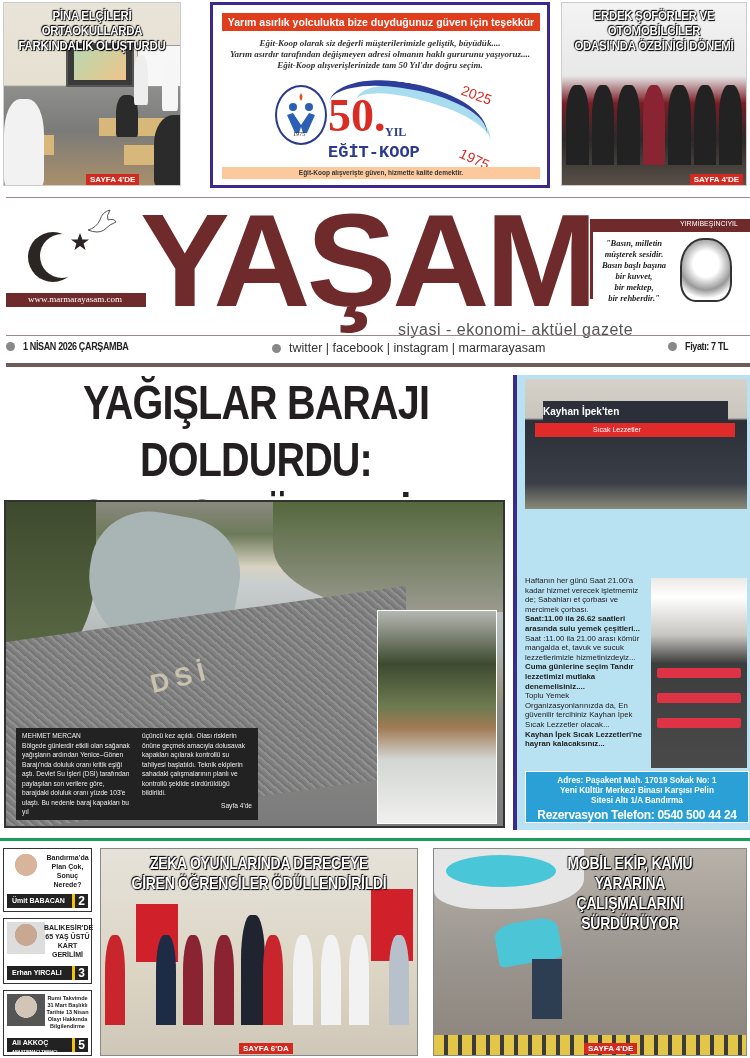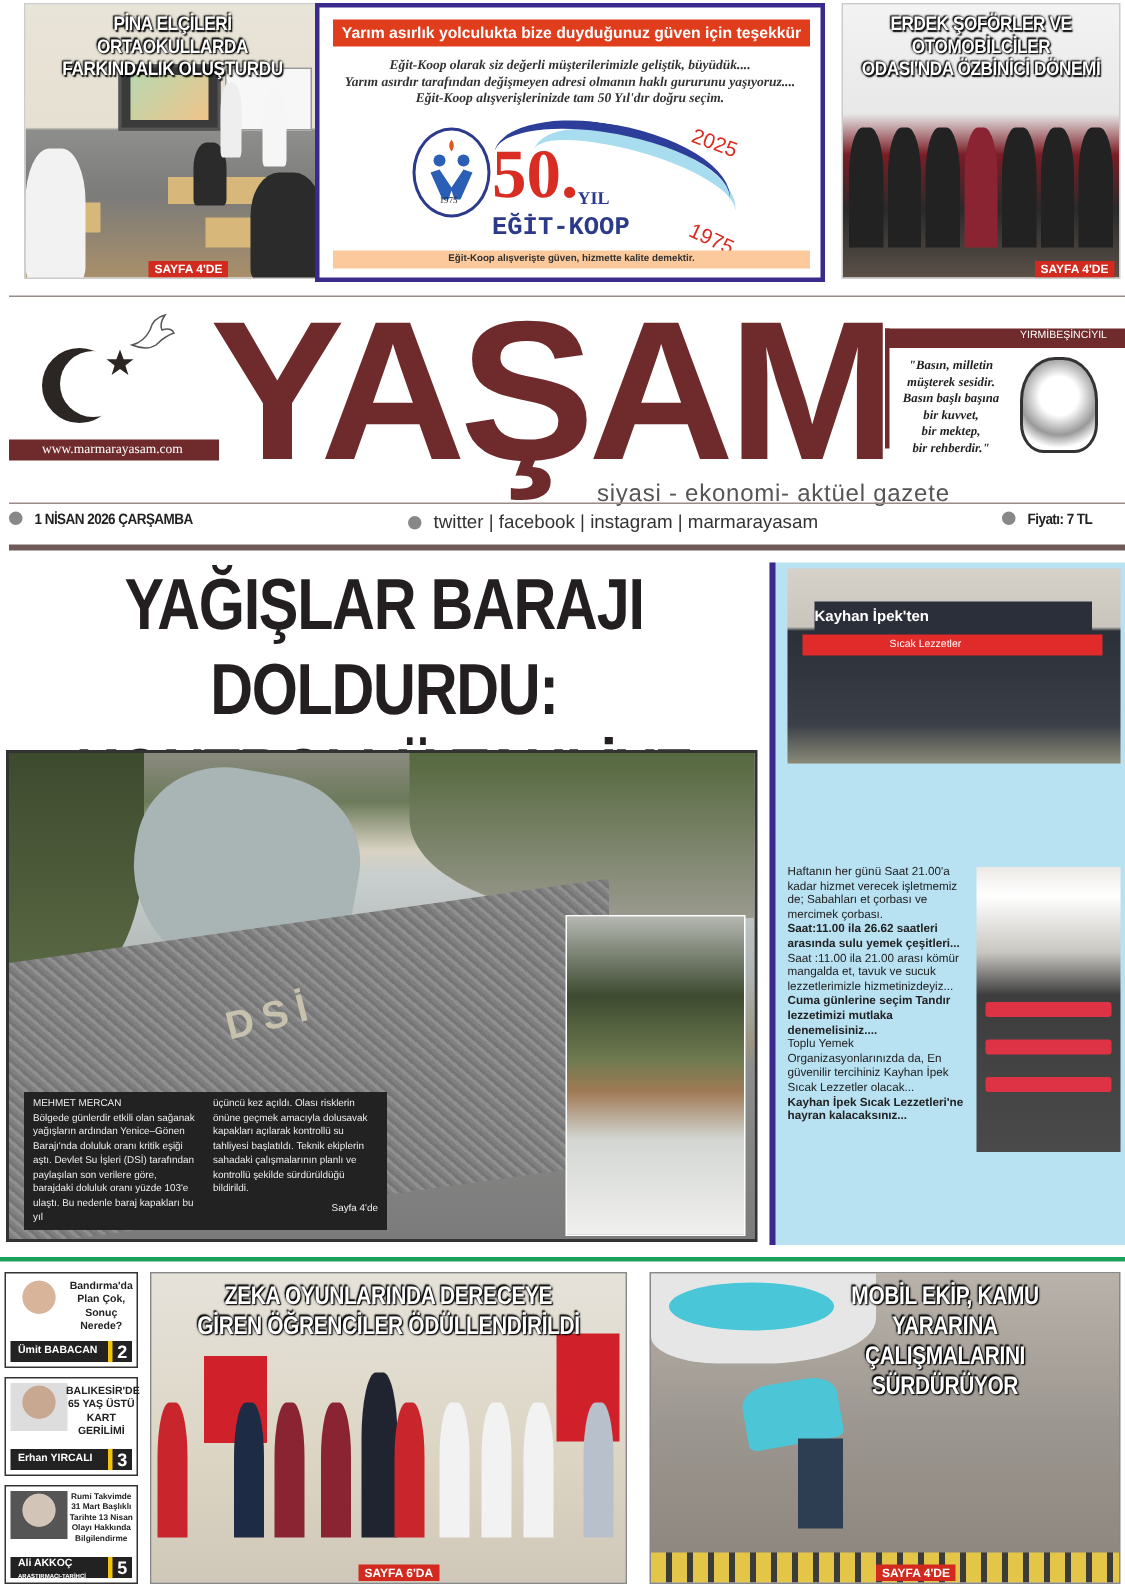--- a/index.html
+++ b/index.html
@@ -1,20 +1,20 @@
 <!DOCTYPE html>
 <html><head>
 <meta charset="utf-8">
 <style>
 *{box-sizing:border-box;margin:0;padding:0}
 body{width:750px;height:1058px;background:#fff;font-family:"Liberation Sans",sans-serif;position:relative;overflow:hidden;color:#222}
 .abs{position:absolute}
 
 .top-photo{position:absolute;top:2px;height:184px;overflow:hidden;border:1px solid #ccc}
-.ph-class{left:16px;width:198px;background:linear-gradient(180deg,#e9e4d8 0%,#e6e0d2 45%,#8e8e8c 46%,#7b7b79 70%,#a98f6a 100%)}
+.ph-class{left:3px;width:178px;background:linear-gradient(180deg,#e9e4d8 0%,#e6e0d2 45%,#8e8e8c 46%,#7b7b79 70%,#a98f6a 100%)}
 .ph-erdek{left:561px;width:186px;background:linear-gradient(180deg,#f3f3f3 0%,#e8e8e8 40%,#7a1d25 55%,#2a2a2a 75%,#5a5048 100%)}
 .top-title{position:absolute;left:0;right:0;top:5px;text-align:center;font-family:"Liberation Sans",sans-serif;font-weight:bold;font-stretch:condensed;color:#fff;font-size:13px;line-height:15px;text-shadow:0 0 2px #000,1px 1px 1px #000,-1px -1px 1px #000;letter-spacing:-.3px;transform:scaleX(.88)}
 .sayfa-badge{position:absolute;background:#d22a1e;color:#fff;font-size:8px;font-weight:bold;padding:1px 4px}
 .screen{position:absolute;left:62px;top:40px;width:68px;height:44px;background:#3a3a3a;border:2px solid #555}
 .screen::after{content:"";position:absolute;left:6px;top:5px;width:52px;height:30px;background:linear-gradient(135deg,#b8d8b0,#f0c48a)}
 .wb{position:absolute;left:133px;top:42px;width:58px;height:42px;background:#f7f7f7;border:1px solid #999}
 .desk{position:absolute;background:#d8b77a}
 .kid{position:absolute;border-radius:40% 40% 10% 10%;background:#2b2b2b}
 .crowd{position:absolute;left:0;right:0;bottom:20px;height:80px;display:flex;gap:3px;padding:0 4px}
 .crowd span{flex:1;background:#222;border-radius:40% 40% 0 0}
@@ -223,20 +223,26 @@
     <span>Saat :11.00 ila 21.00 arası kömür mangalda et, tavuk ve sucuk lezzetlerimizle hizmetinizdeyiz...</span>
     <b>Cuma günlerine seçim Tandır lezzetimizi mutlaka denemelisiniz....</b>
     <span>Toplu Yemek Organizasyonlarınızda da, En güvenilir tercihiniz Kayhan İpek Sıcak Lezzetler olacak...</span>
     <b>Kayhan İpek Sıcak Lezzetleri'ne hayran kalacaksınız...</b>
   </div>
   <div class="k-photo2">
     <div class="k-table" style="top:90px"></div>
     <div class="k-table" style="top:115px"></div>
     <div class="k-table" style="top:140px"></div>
   </div>
+  <div class="k-addr">
+    <div>Adres: Paşakent Mah. 17019 Sokak No: 1</div>
+    <div>Yeni Kültür Merkezi Binası Karşısı Pelin</div>
+    <div>Sitesi Altı 1/A Bandırma</div>
+    <div class="k-tel">Rezervasyon Telefon:  0540 500 44 24</div>
+  </div>
 </div>
 
 <div class="green"></div>
 
 <div class="col-card" style="top:848px;height:64px">
   <div class="col-face"></div>
   <div class="col-text">Bandırma'da Plan Çok, Sonuç Nerede?</div>
   <div class="col-name">Ümit BABACAN</div>
   <div class="col-num">2</div>
 </div>

